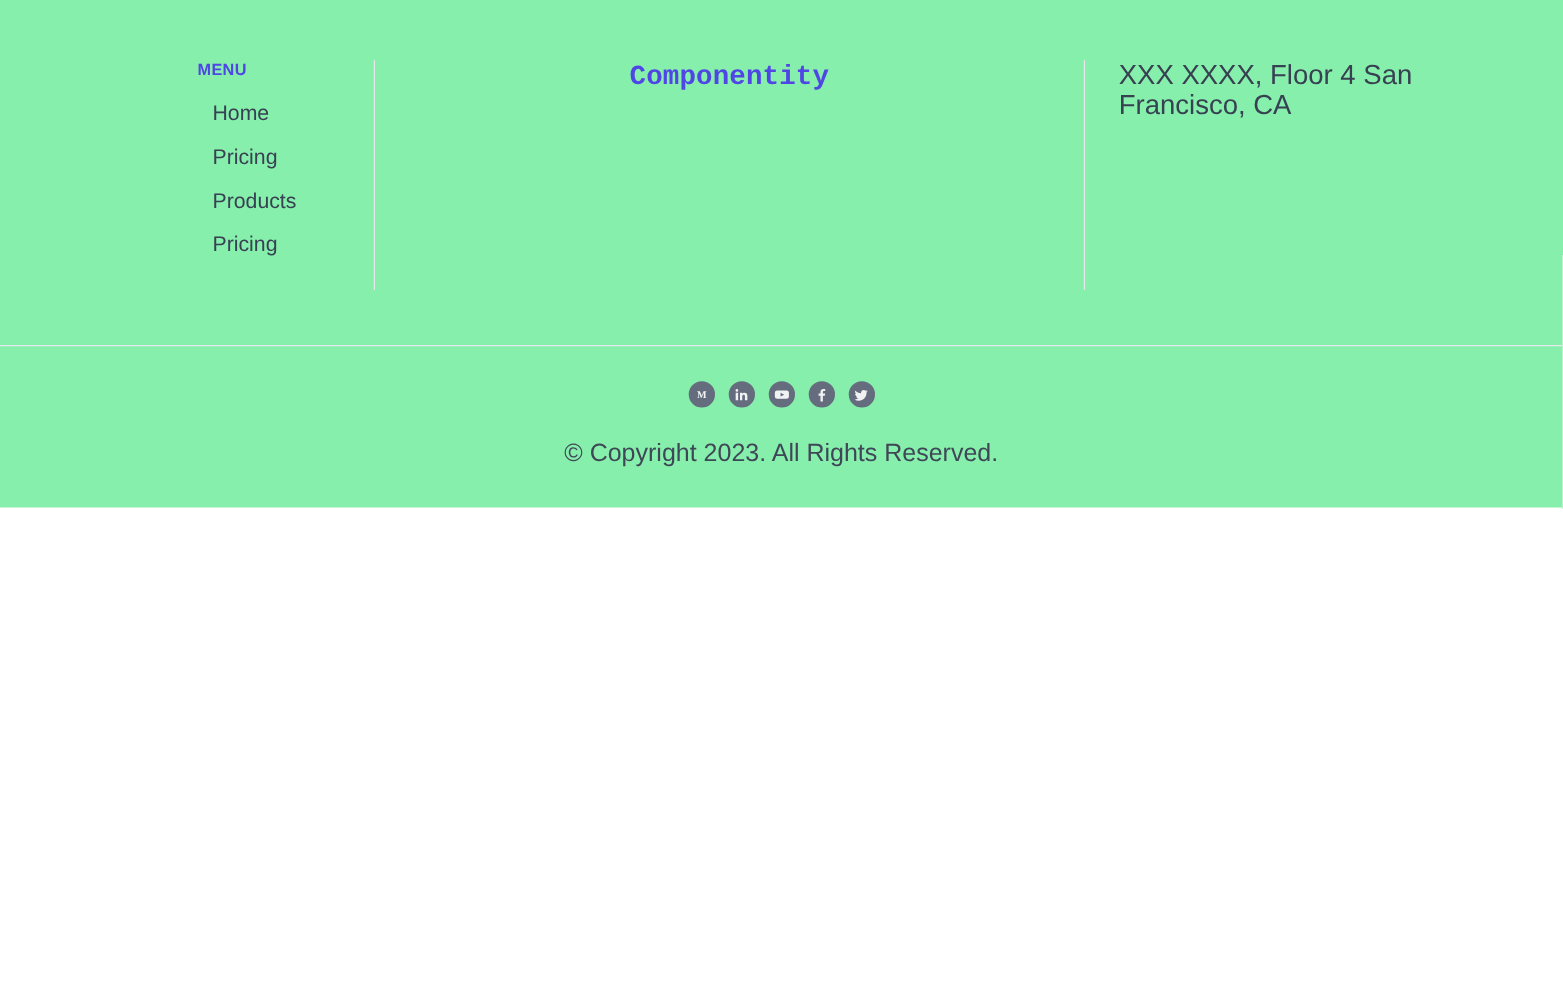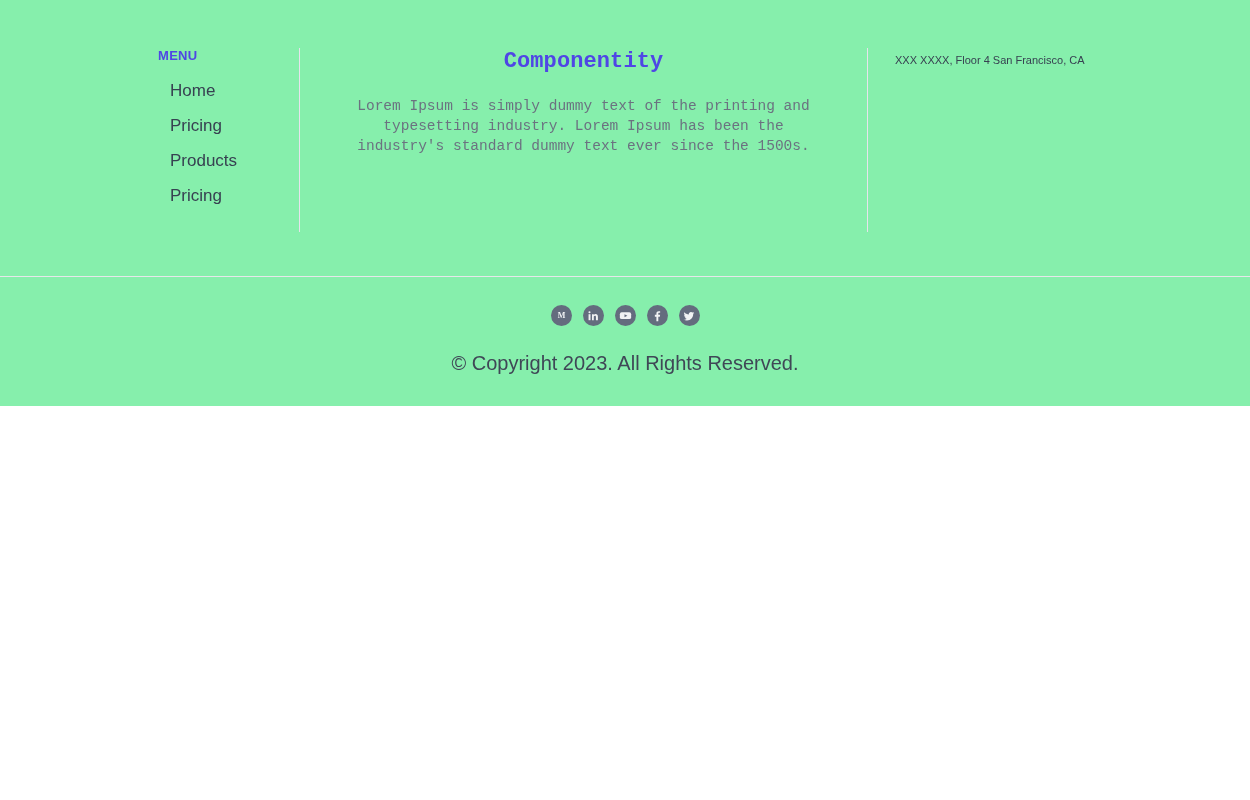--- a/index.html
+++ b/index.html
@@ -90,21 +90,21 @@
 
   .brand-desc {
     color: #6b7280;
     font-size: 14.5px;
     line-height: 20px;
     margin: 0;
   }
 
   .contact-line {
     color: #374151;
-    font-size: 11px;
+    font-size: 22px;
     line-height: 24px;
     margin: 0 0 18px 0;
   }
   .contact-email {
     color: #374151;
     font-size: 16.5px;
     line-height: 24px;
     margin: 0;
     text-decoration: none;
     display: inline-block;
@@ -169,21 +169,20 @@
           <a class="menu-link" href="#">Products</a>
         </li>
         <li>
           <a class="menu-link" href="#">Pricing</a>
         </li>
       </ul>
     </div>
 
     <div class="col col-about">
       <div class="brand-title">Componentity</div>
-      <p class="brand-desc">Lorem Ipsum is simply dummy text of the printing and typesetting industry. Lorem Ipsum has been the industry's standard dummy text ever since the 1500s.</p>
     </div>
 
     <div class="col col-contact">
       <p class="contact-line">XXX XXXX, Floor 4 San Francisco, CA</p>
     </div>
 
   </div>
 
   <div class="footer-bottom">
 

